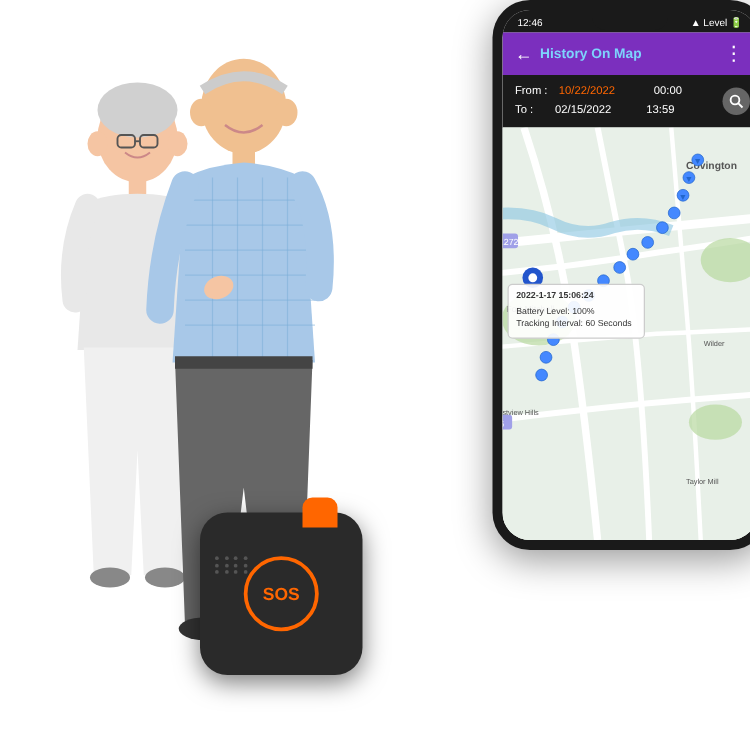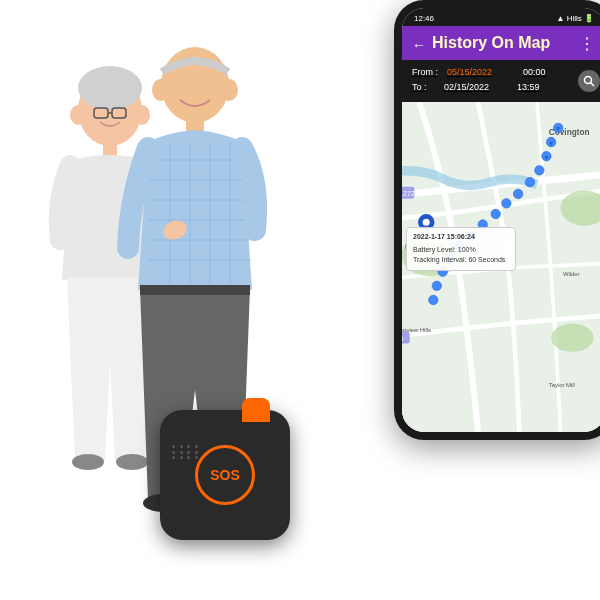--- a/index.html
+++ b/index.html
@@ -76,43 +76,42 @@
       min-height: 34px;
     }
 
     .header-left {
       display: flex;
       align-items: center;
       gap: 6px;
     }
 
     .header-title {
-      font-size: 16px;
+      font-size: 11px;
       font-weight: bold;
-      color: #fef9c3;
+      color: #7dd3fc;
     }
 
     .header-dots {
       font-size: 16px;
       color: #fff;
       letter-spacing: 1px;
     }
 
     
     .date-filter {
       background: #1a1a1a;
       padding: 6px 10px;
     }
 
     .date-row {
       display: flex;
       align-items: center;
       margin-bottom: 4px;
       gap: 4px;
-      text-decoration: underline;
     }
 
     .date-label {
       color: #fff;
       font-size: 9px;
       width: 28px;
     }
 
     .date-value {
       background: transparent;
@@ -292,36 +291,36 @@
   </svg>
 </div>
 
 <div class="phone-container">
   <div class="phone-outer">
     <div class="phone-notch"></div>
     <div class="phone-screen">
 
       <div class="status-bar">
         <span>12:46</span>
-        <span>▲ Hills 🔋</span>
+        <span>▲ Level 🔋</span>
       </div>
 
       <div class="app-header">
         <div class="header-left">
           <span class="back-arrow">←</span>
           <span class="header-title">History On Map</span>
         </div>
         <span class="header-dots">⋮</span>
       </div>
 
       <div class="date-filter-wrapper">
         <div class="date-filter">
           <div class="date-row">
             <span class="date-label">From :</span>
-            <span class="date-value">05/15/2022</span>
+            <span class="date-value">10/22/2022</span>
             <span class="time-value">00:00</span>
           </div>
           <div class="date-row">
             <span class="date-label">To :</span>
             <span style="color:#fff;font-size:9px;">02/15/2022</span>
             <span class="time-value">13:59</span>
           </div>
         </div>
 
         <div style="position:absolute;right:6px;top:50%;transform:translateY(-50%);width:22px;height:22px;background:#666;border-radius:50%;display:flex;align-items:center;justify-content:center;">

